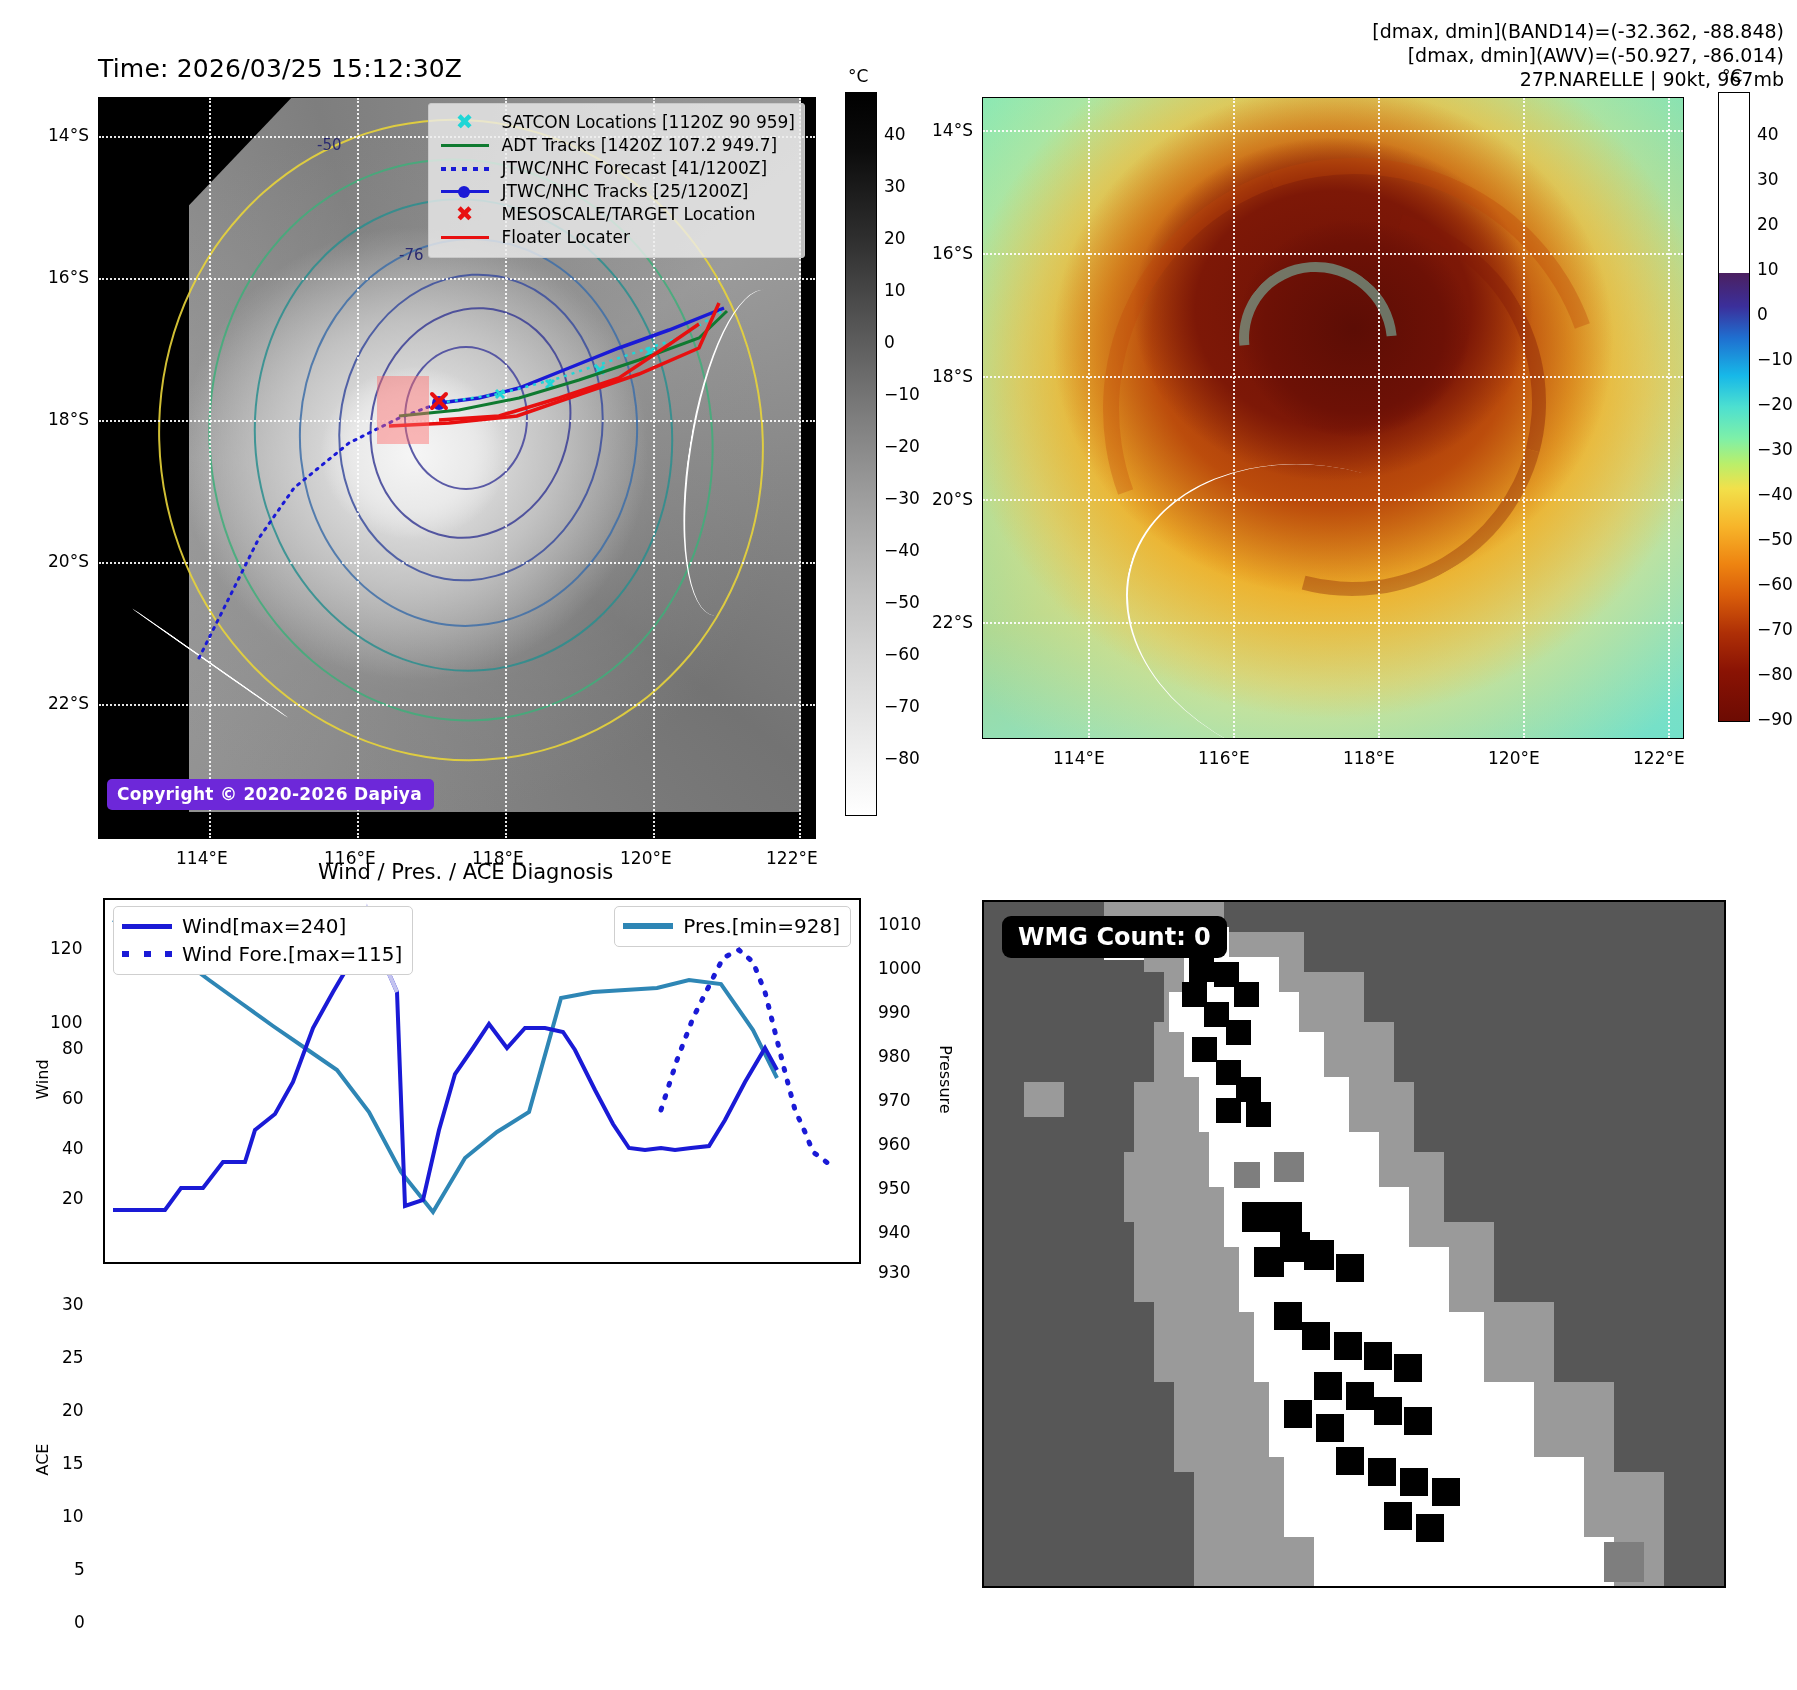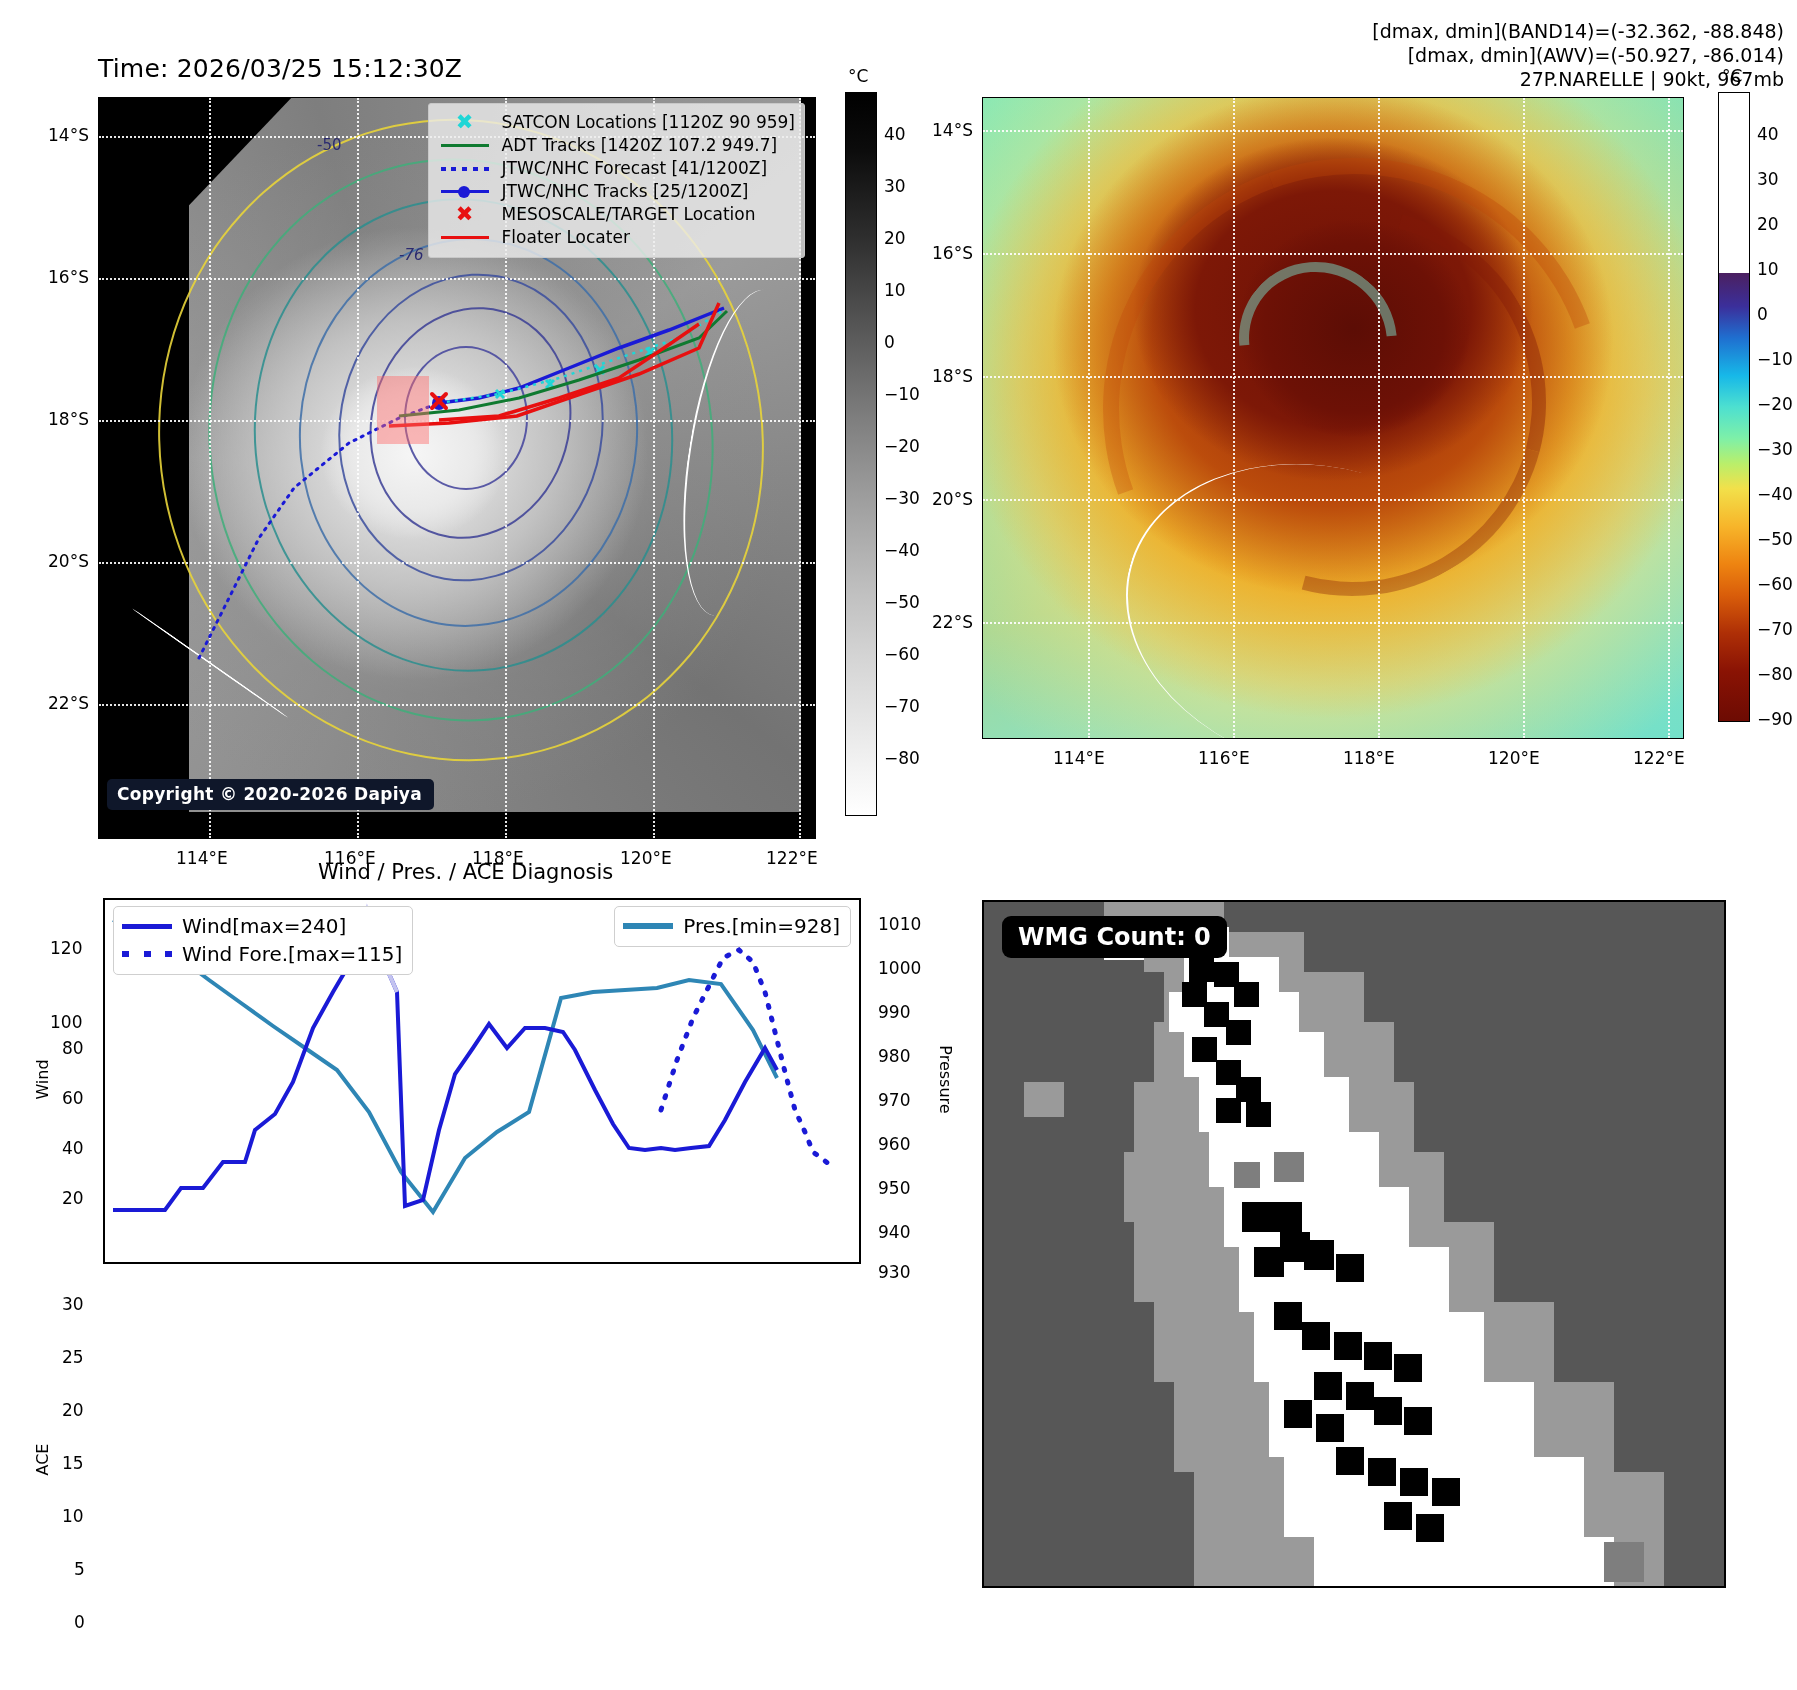--- a/index.html
+++ b/index.html
@@ -26,21 +26,21 @@
   .sat-corner2{position:absolute;left:-2px;top:-2px;width:92px;height:745px;background:#000;}
   .sat-bottomstrip{position:absolute;left:0;bottom:0;width:100%;height:26px;background:#000;}
   .sat-rightstrip{position:absolute;right:0;top:0;width:14px;height:100%;background:#000;}
 
   .gridline-h{position:absolute;left:0;right:0;height:0;border-top:2px dotted #fff;opacity:.9;}
   .gridline-v{position:absolute;top:0;bottom:0;width:0;border-left:2px dotted #fff;opacity:.9;}
 
   .contour{position:absolute;border-radius:50%;border-style:solid;background:transparent;}
   .coastline{position:absolute;border-left:2px solid #fff;height:330px;border-radius:50%;}
 
-  .copyright-box{position:absolute;left:8px;bottom:28px;background:#0f172a;color:#fff;
+  .copyright-box{position:absolute;left:8px;bottom:28px;background:#6d28d9;color:#fff;
      font-weight:bold;font-size:17px;padding:5px 12px 6px 10px;border-radius:5px;letter-spacing:.3px;}
 
   
   .legend{position:absolute;right:10px;top:5px;background:rgba(236,236,236,.80);
      border:1px solid #c8c8c8;border-radius:3px;padding:7px 9px 8px 9px;}
   .legend-row{display:flex;align-items:center;height:23px;}
   .legend-key{width:54px;display:flex;align-items:center;justify-content:center;margin-right:10px;}
   .legend-lbl{font-size:17px;line-height:1;}
   .k-line{width:48px;height:3px;}
   .k-dot{width:48px;height:4px;display:flex;justify-content:space-between;}
@@ -105,21 +105,21 @@
     <div class="sat-bottomstrip"></div>
     <div class="sat-rightstrip"></div>
 
     <div class="contour" style="left:60px;top:20px;width:600px;height:640px;border-width:2px;border-color:#e8d43a;transform:rotate(-12deg);opacity:.9;"></div>
     <div class="contour" style="left:110px;top:60px;width:500px;height:560px;border-width:2px;border-color:#3fae7a;transform:rotate(-8deg);opacity:.85;"></div>
     <div class="contour" style="left:155px;top:100px;width:415px;height:470px;border-width:2px;border-color:#2a8e8e;transform:rotate(-5deg);opacity:.85;"></div>
     <div class="contour" style="left:200px;top:140px;width:335px;height:385px;border-width:2px;border-color:#3e6ea8;transform:rotate(4deg);opacity:.85;"></div>
     <div class="contour" style="left:240px;top:175px;width:260px;height:305px;border-width:2px;border-color:#3b4e9e;transform:rotate(10deg);opacity:.85;"></div>
     <div class="contour" style="left:272px;top:208px;width:195px;height:230px;border-width:2px;border-color:#3b3e95;transform:rotate(16deg);opacity:.85;"></div>
     <div class="contour" style="left:305px;top:248px;width:120px;height:140px;border-width:2px;border-color:#4a4a9e;opacity:.9;"></div>
-    <div class="t" style="left:300px;top:148px;font-size:15px;color:#2b2b70;font-style:italic;">-76</div>
+    <div class="t" style="left:300px;top:148px;font-size:15px;color:#2b2b70;">-76</div>
     <div class="t" style="left:218px;top:38px;font-size:15px;color:#2b2b70;">-50</div>
 
     <div class="coastline" style="left:590px;top:190px;width:100px;transform:rotate(9deg);"></div>
     <div class="coastline" style="left:110px;top:470px;height:190px;transform:rotate(-55deg);"></div>
 
     <div class="gridline-h" style="top:38px;"></div>
     <div class="gridline-h" style="top:180px;"></div>
     <div class="gridline-h" style="top:322px;"></div>
     <div class="gridline-h" style="top:464px;"></div>
     <div class="gridline-h" style="top:606px;"></div>

